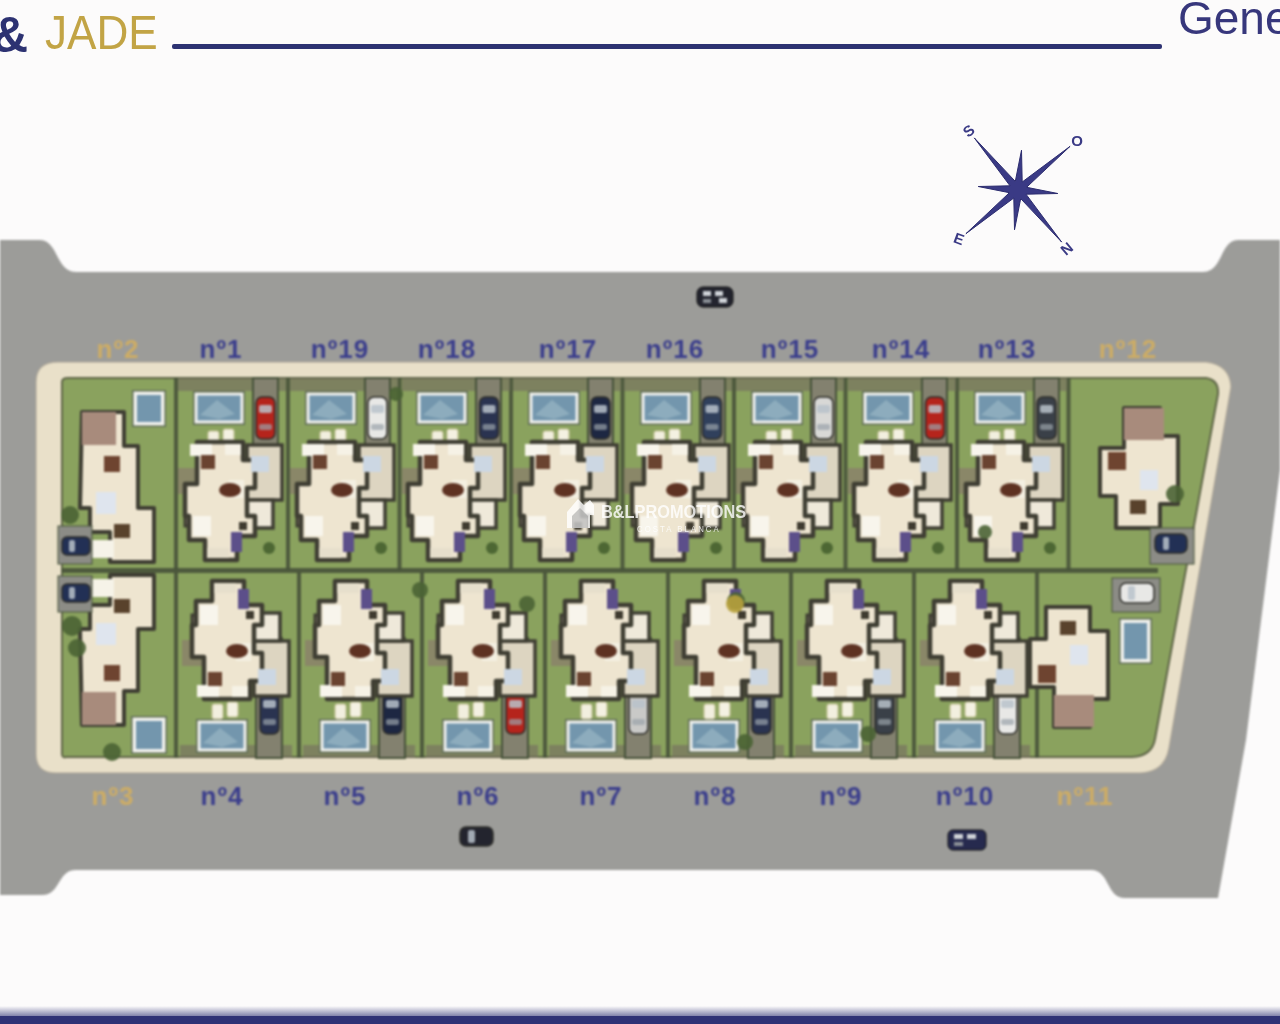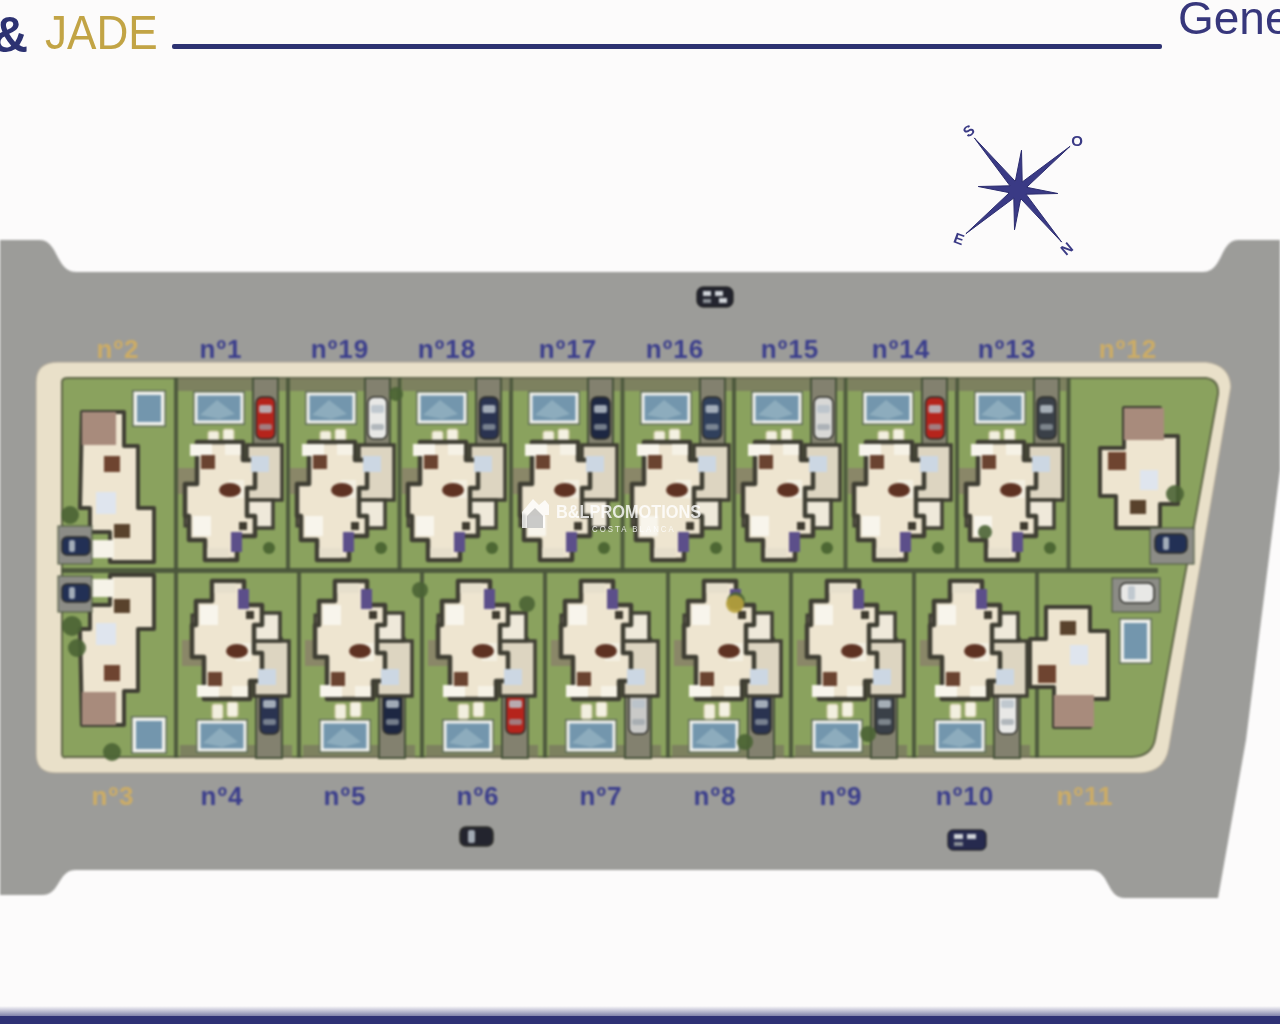--- a/index.html
+++ b/index.html
@@ -342,21 +342,21 @@
 <text x="113" y="573" font-family="Liberation Sans, sans-serif" font-size="26" font-weight="bold" letter-spacing="1" fill="#e3b54f" opacity="0.68" text-anchor="middle">nº3</text>
 <text x="222" y="573" font-family="Liberation Sans, sans-serif" font-size="26" font-weight="bold" letter-spacing="1" fill="#3b3e8c" opacity="1" text-anchor="middle">nº4</text>
 <text x="345" y="573" font-family="Liberation Sans, sans-serif" font-size="26" font-weight="bold" letter-spacing="1" fill="#3b3e8c" opacity="1" text-anchor="middle">nº5</text>
 <text x="478" y="573" font-family="Liberation Sans, sans-serif" font-size="26" font-weight="bold" letter-spacing="1" fill="#3b3e8c" opacity="1" text-anchor="middle">nº6</text>
 <text x="601" y="573" font-family="Liberation Sans, sans-serif" font-size="26" font-weight="bold" letter-spacing="1" fill="#3b3e8c" opacity="1" text-anchor="middle">nº7</text>
 <text x="715" y="573" font-family="Liberation Sans, sans-serif" font-size="26" font-weight="bold" letter-spacing="1" fill="#3b3e8c" opacity="1" text-anchor="middle">nº8</text>
 <text x="841" y="573" font-family="Liberation Sans, sans-serif" font-size="26" font-weight="bold" letter-spacing="1" fill="#3b3e8c" opacity="1" text-anchor="middle">nº9</text>
 <text x="965" y="573" font-family="Liberation Sans, sans-serif" font-size="26" font-weight="bold" letter-spacing="1" fill="#3b3e8c" opacity="1" text-anchor="middle">nº10</text>
 <text x="1085" y="573" font-family="Liberation Sans, sans-serif" font-size="26" font-weight="bold" letter-spacing="1" fill="#e3b54f" opacity="0.68" text-anchor="middle">nº11</text>
 </svg>
-<div style="position:absolute;left:496px;top:484px;width:280px;height:56px;color:rgba(255,255,255,0.8)">
+<div style="position:absolute;left:541px;top:484px;width:280px;height:56px;color:rgba(255,255,255,0.8)">
 <svg width="30" height="36" viewBox="0 0 30 36" style="position:absolute;left:23px;top:8px">
 <path d="M3,20 L14,7 L20,13 L26,8 L30,13 V23 H26 V36 H3 Z" fill="rgba(255,255,255,0.8)"></path>
 <path d="M8,36 V24 L16,16 L24,24 V36 Z" fill="rgba(125,125,125,0.4)"></path>
 </svg>
 <div style="position:absolute;left:60px;top:17px;font-family:'Liberation Sans',sans-serif;font-size:19px;font-weight:bold;letter-spacing:0px;white-space:nowrap;transform:scaleX(0.86);transform-origin:0 0">B&amp;LPROMOTIONS</div>
 <div style="position:absolute;left:96px;top:39px;font-family:'Liberation Sans',sans-serif;font-size:9.5px;letter-spacing:2.5px;white-space:nowrap;transform:scaleX(0.82);transform-origin:0 0">COSTA BLANCA</div>
 </div>
 <div style="position:absolute;left:0;top:1006px;width:1280px;height:10px;background:linear-gradient(rgba(46,49,117,0),rgba(46,49,117,0.6))"></div>
 <div style="position:absolute;left:0;top:1016px;width:1280px;height:8px;background:#2e3175"></div>
 </body></html>

